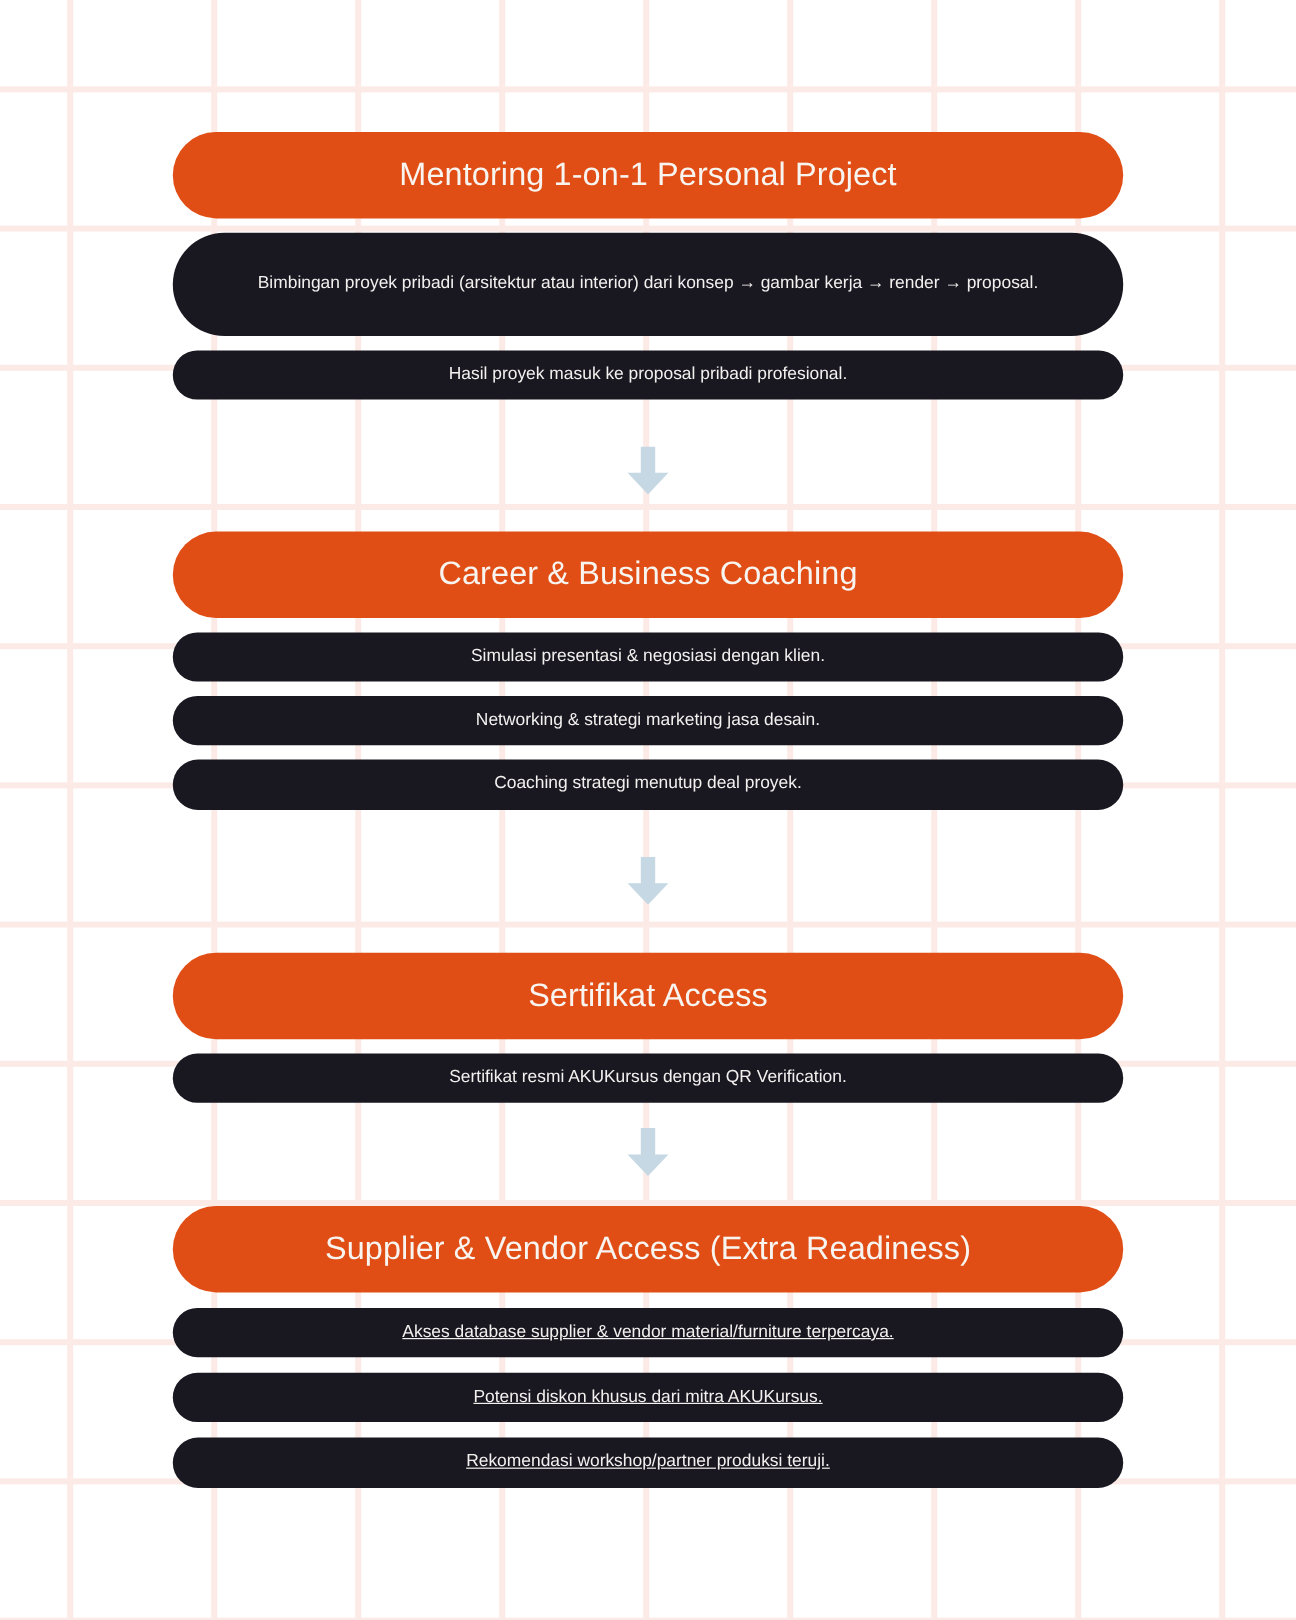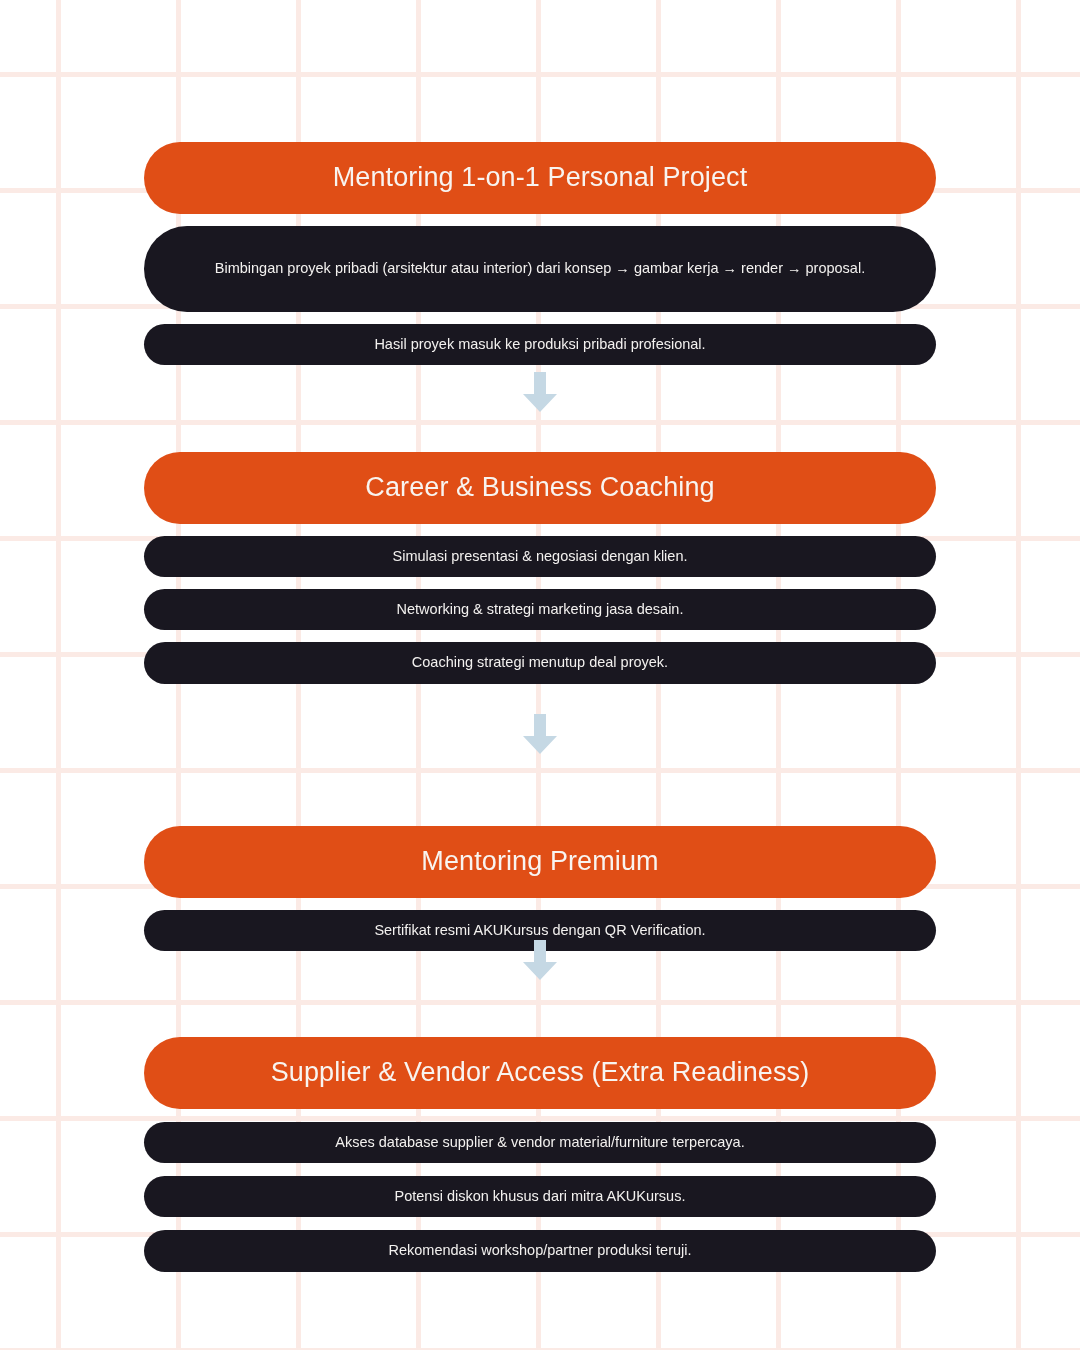--- a/index.html
+++ b/index.html
@@ -58,21 +58,20 @@
 
   .pill-header {
     background: #e04e16;
     color: #f8f4f0;
     min-height: 72px;
     padding: 4px 34px;
     font-size: 27px;
     font-weight: 400;
     letter-spacing: 0.1px;
     line-height: 1.18;
-    margin-top: 32px;
   }
 
   .pill-item {
     background: #191720;
     color: #f3f1ef;
     min-height: 40px;
     padding: 9px 40px;
     font-size: 14.5px;
     font-weight: 400;
     line-height: 1.6;
@@ -96,41 +95,41 @@
 
   .arrow-glyph {
     display: block;
     width: 36px;
     height: 40px;
   }
 
   
   #sec-0   { top: 110px; }
   #arrow-0 { top: 372px; }
-  #sec-1   { top: 420px; }
+  #sec-1   { top: 443px; }
   #sec-1 .pill-item { }
   #arrow-1 { top: 714px; }
   #sec-2   { top: 794px; }
   #arrow-2 { top: 940px; }
   #sec-3   { top: 1005px; }
-  #sec-3 .pill-item { margin-top: 13px; }
+  #sec-3 .pill-item { margin-top: 13px; text-decoration: underline; }
 </style>
 </head>
 <body>
 
 <div id="canvas">
 
   <div id="grid-backdrop"></div>
 
   <div id="flow">
 
     <div class="section" id="sec-0">
       <div class="pill pill-header">Mentoring 1-on-1 Personal Project</div>
       <div class="pill pill-item tall">Bimbingan proyek pribadi (arsitektur atau interior) dari konsep → gambar kerja → render → proposal.</div>
-      <div class="pill pill-item">Hasil proyek masuk ke produksi pribadi profesional.</div>
+      <div class="pill pill-item">Hasil proyek masuk ke proposal pribadi profesional.</div>
     </div>
 
     <div class="arrow-wrap" id="arrow-0">
       <svg class="arrow-glyph" viewBox="0 0 36 40">
         <polygon points="12,0 24,0 24,22 35,22 18,40 1,22 12,22" fill="#c5d8e4"></polygon>
       </svg>
     </div>
 
     <div class="section" id="sec-1">
       <div class="pill pill-header">Career &amp; Business Coaching</div>
@@ -139,21 +138,21 @@
       <div class="pill pill-item">Coaching strategi menutup deal proyek.</div>
     </div>
 
     <div class="arrow-wrap" id="arrow-1">
       <svg class="arrow-glyph" viewBox="0 0 36 40">
         <polygon points="12,0 24,0 24,22 35,22 18,40 1,22 12,22" fill="#c5d8e4"></polygon>
       </svg>
     </div>
 
     <div class="section" id="sec-2">
-      <div class="pill pill-header">Mentoring Premium</div>
+      <div class="pill pill-header">Sertifikat Access</div>
       <div class="pill pill-item">Sertifikat resmi AKUKursus dengan QR Verification.</div>
     </div>
 
     <div class="arrow-wrap" id="arrow-2">
       <svg class="arrow-glyph" viewBox="0 0 36 40">
         <polygon points="12,0 24,0 24,22 35,22 18,40 1,22 12,22" fill="#c5d8e4"></polygon>
       </svg>
     </div>
 
     <div class="section" id="sec-3">

